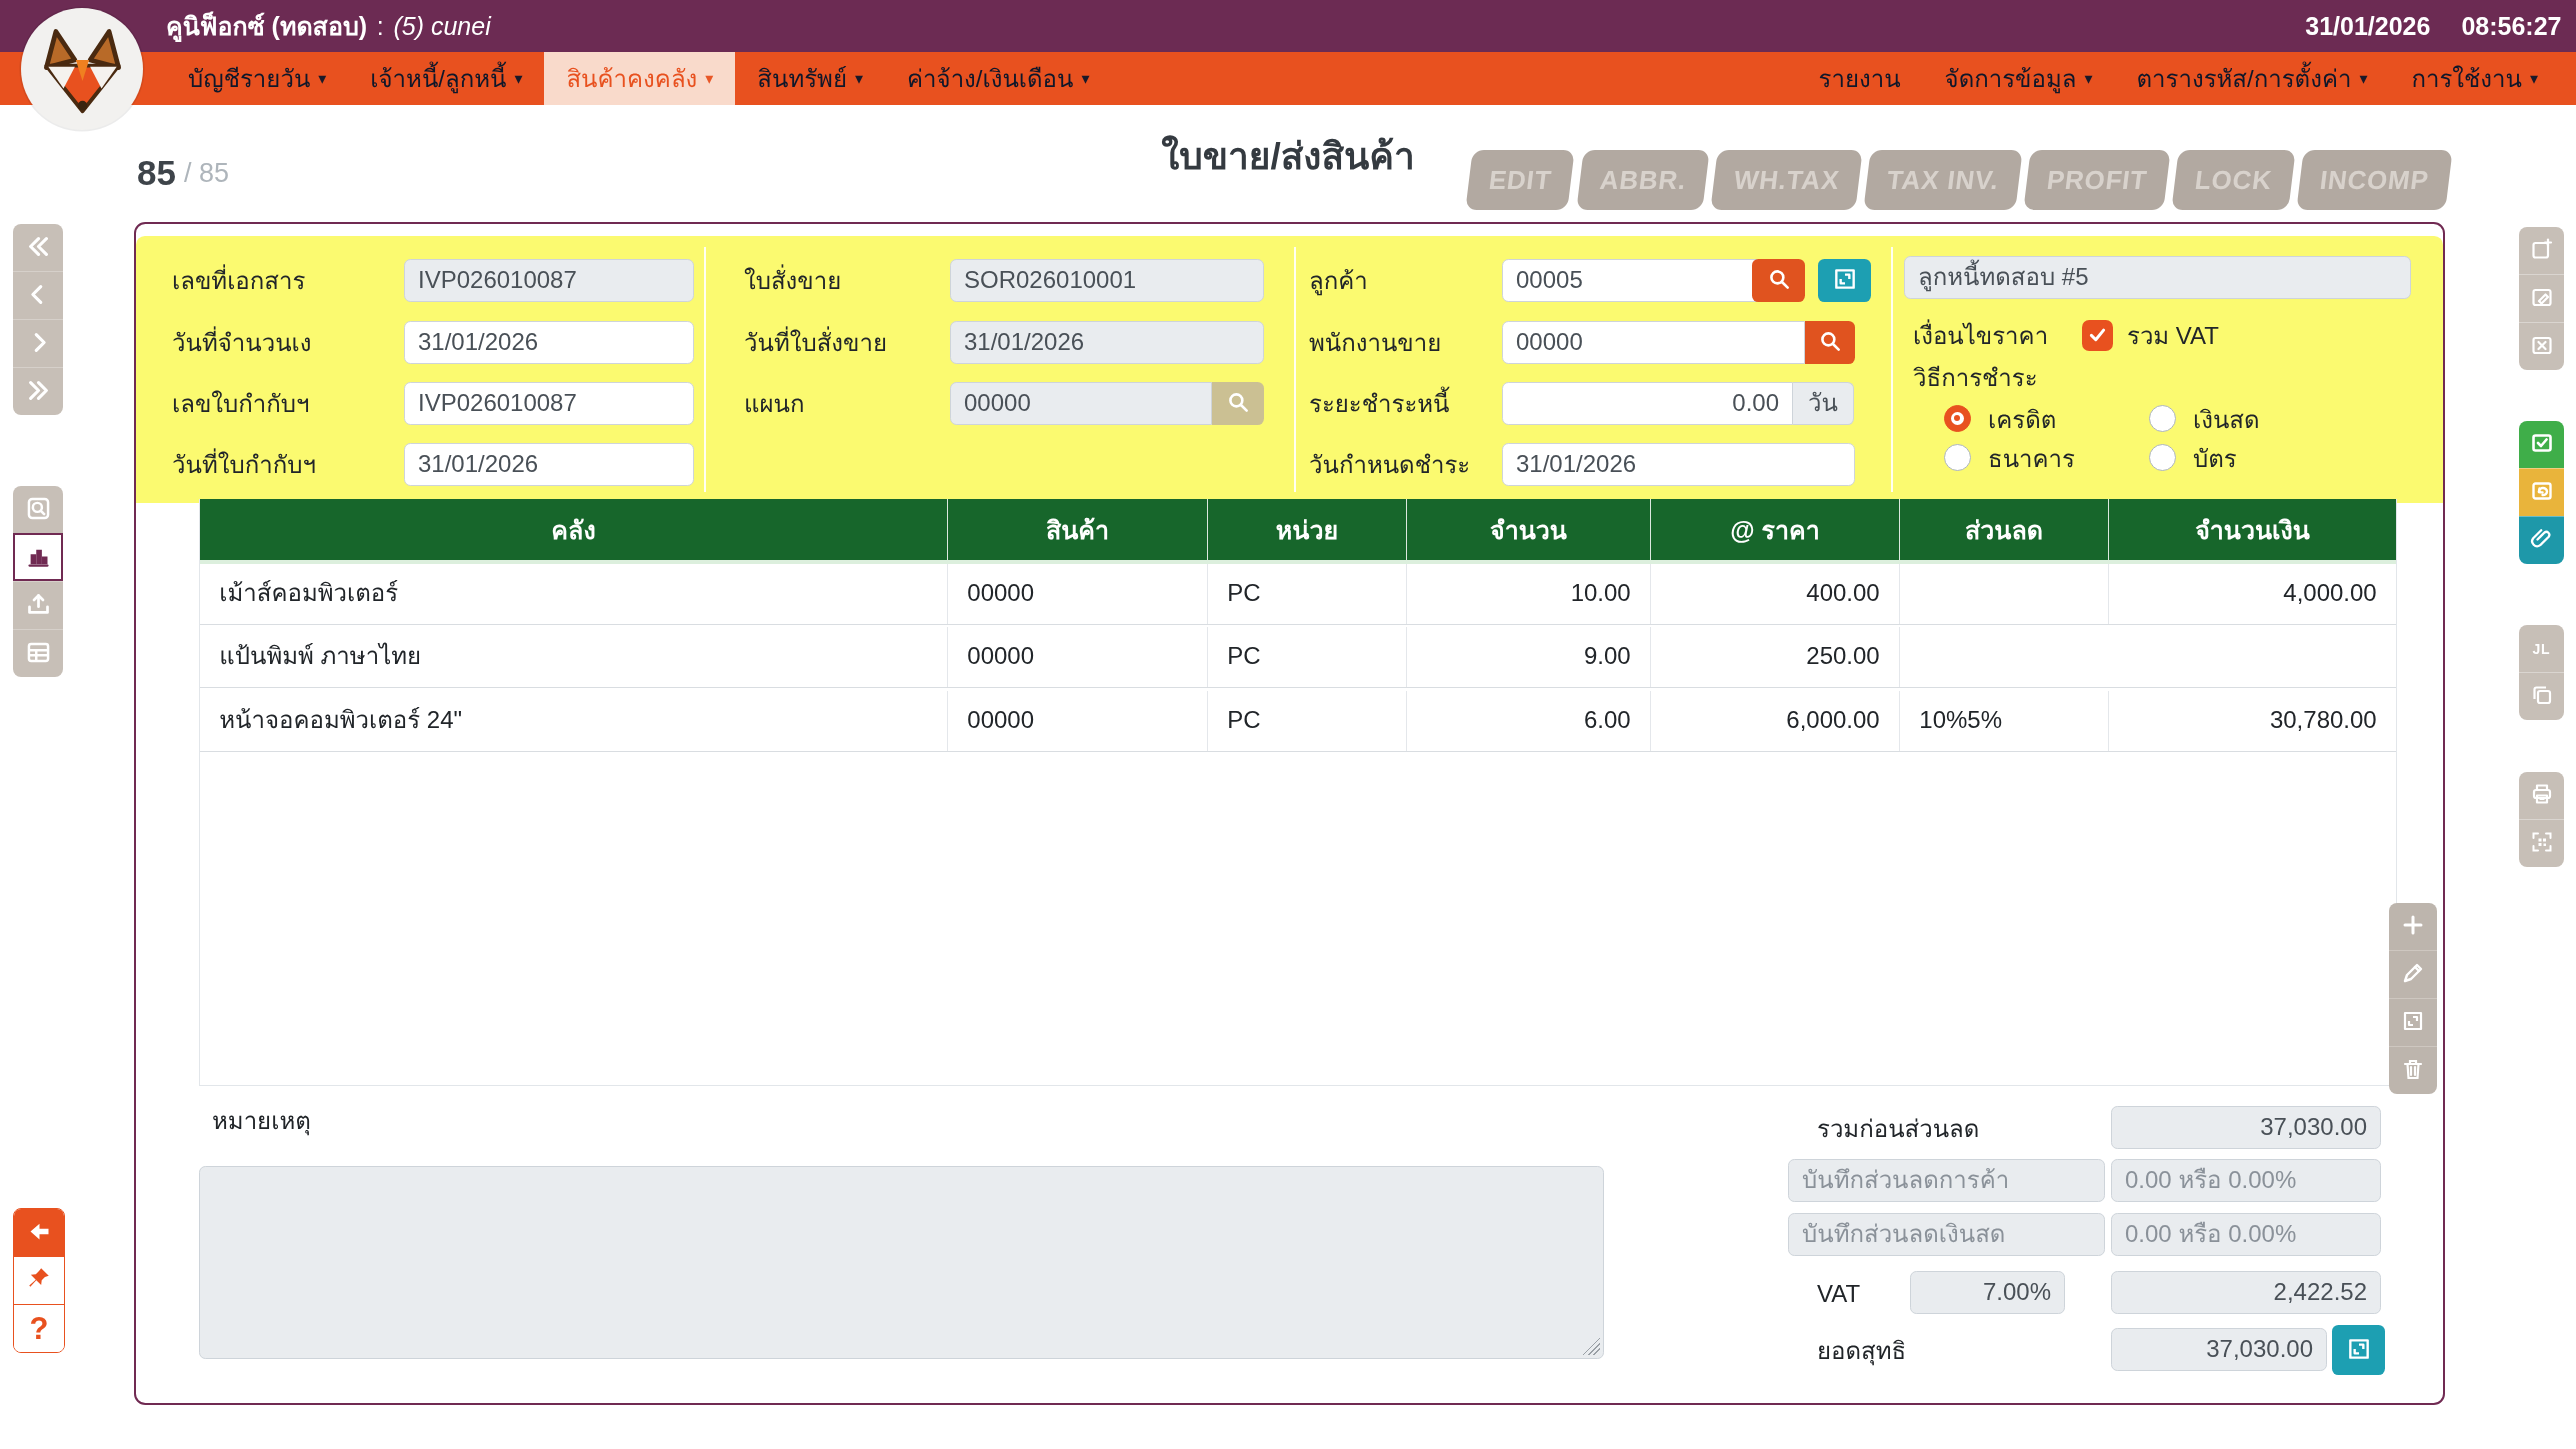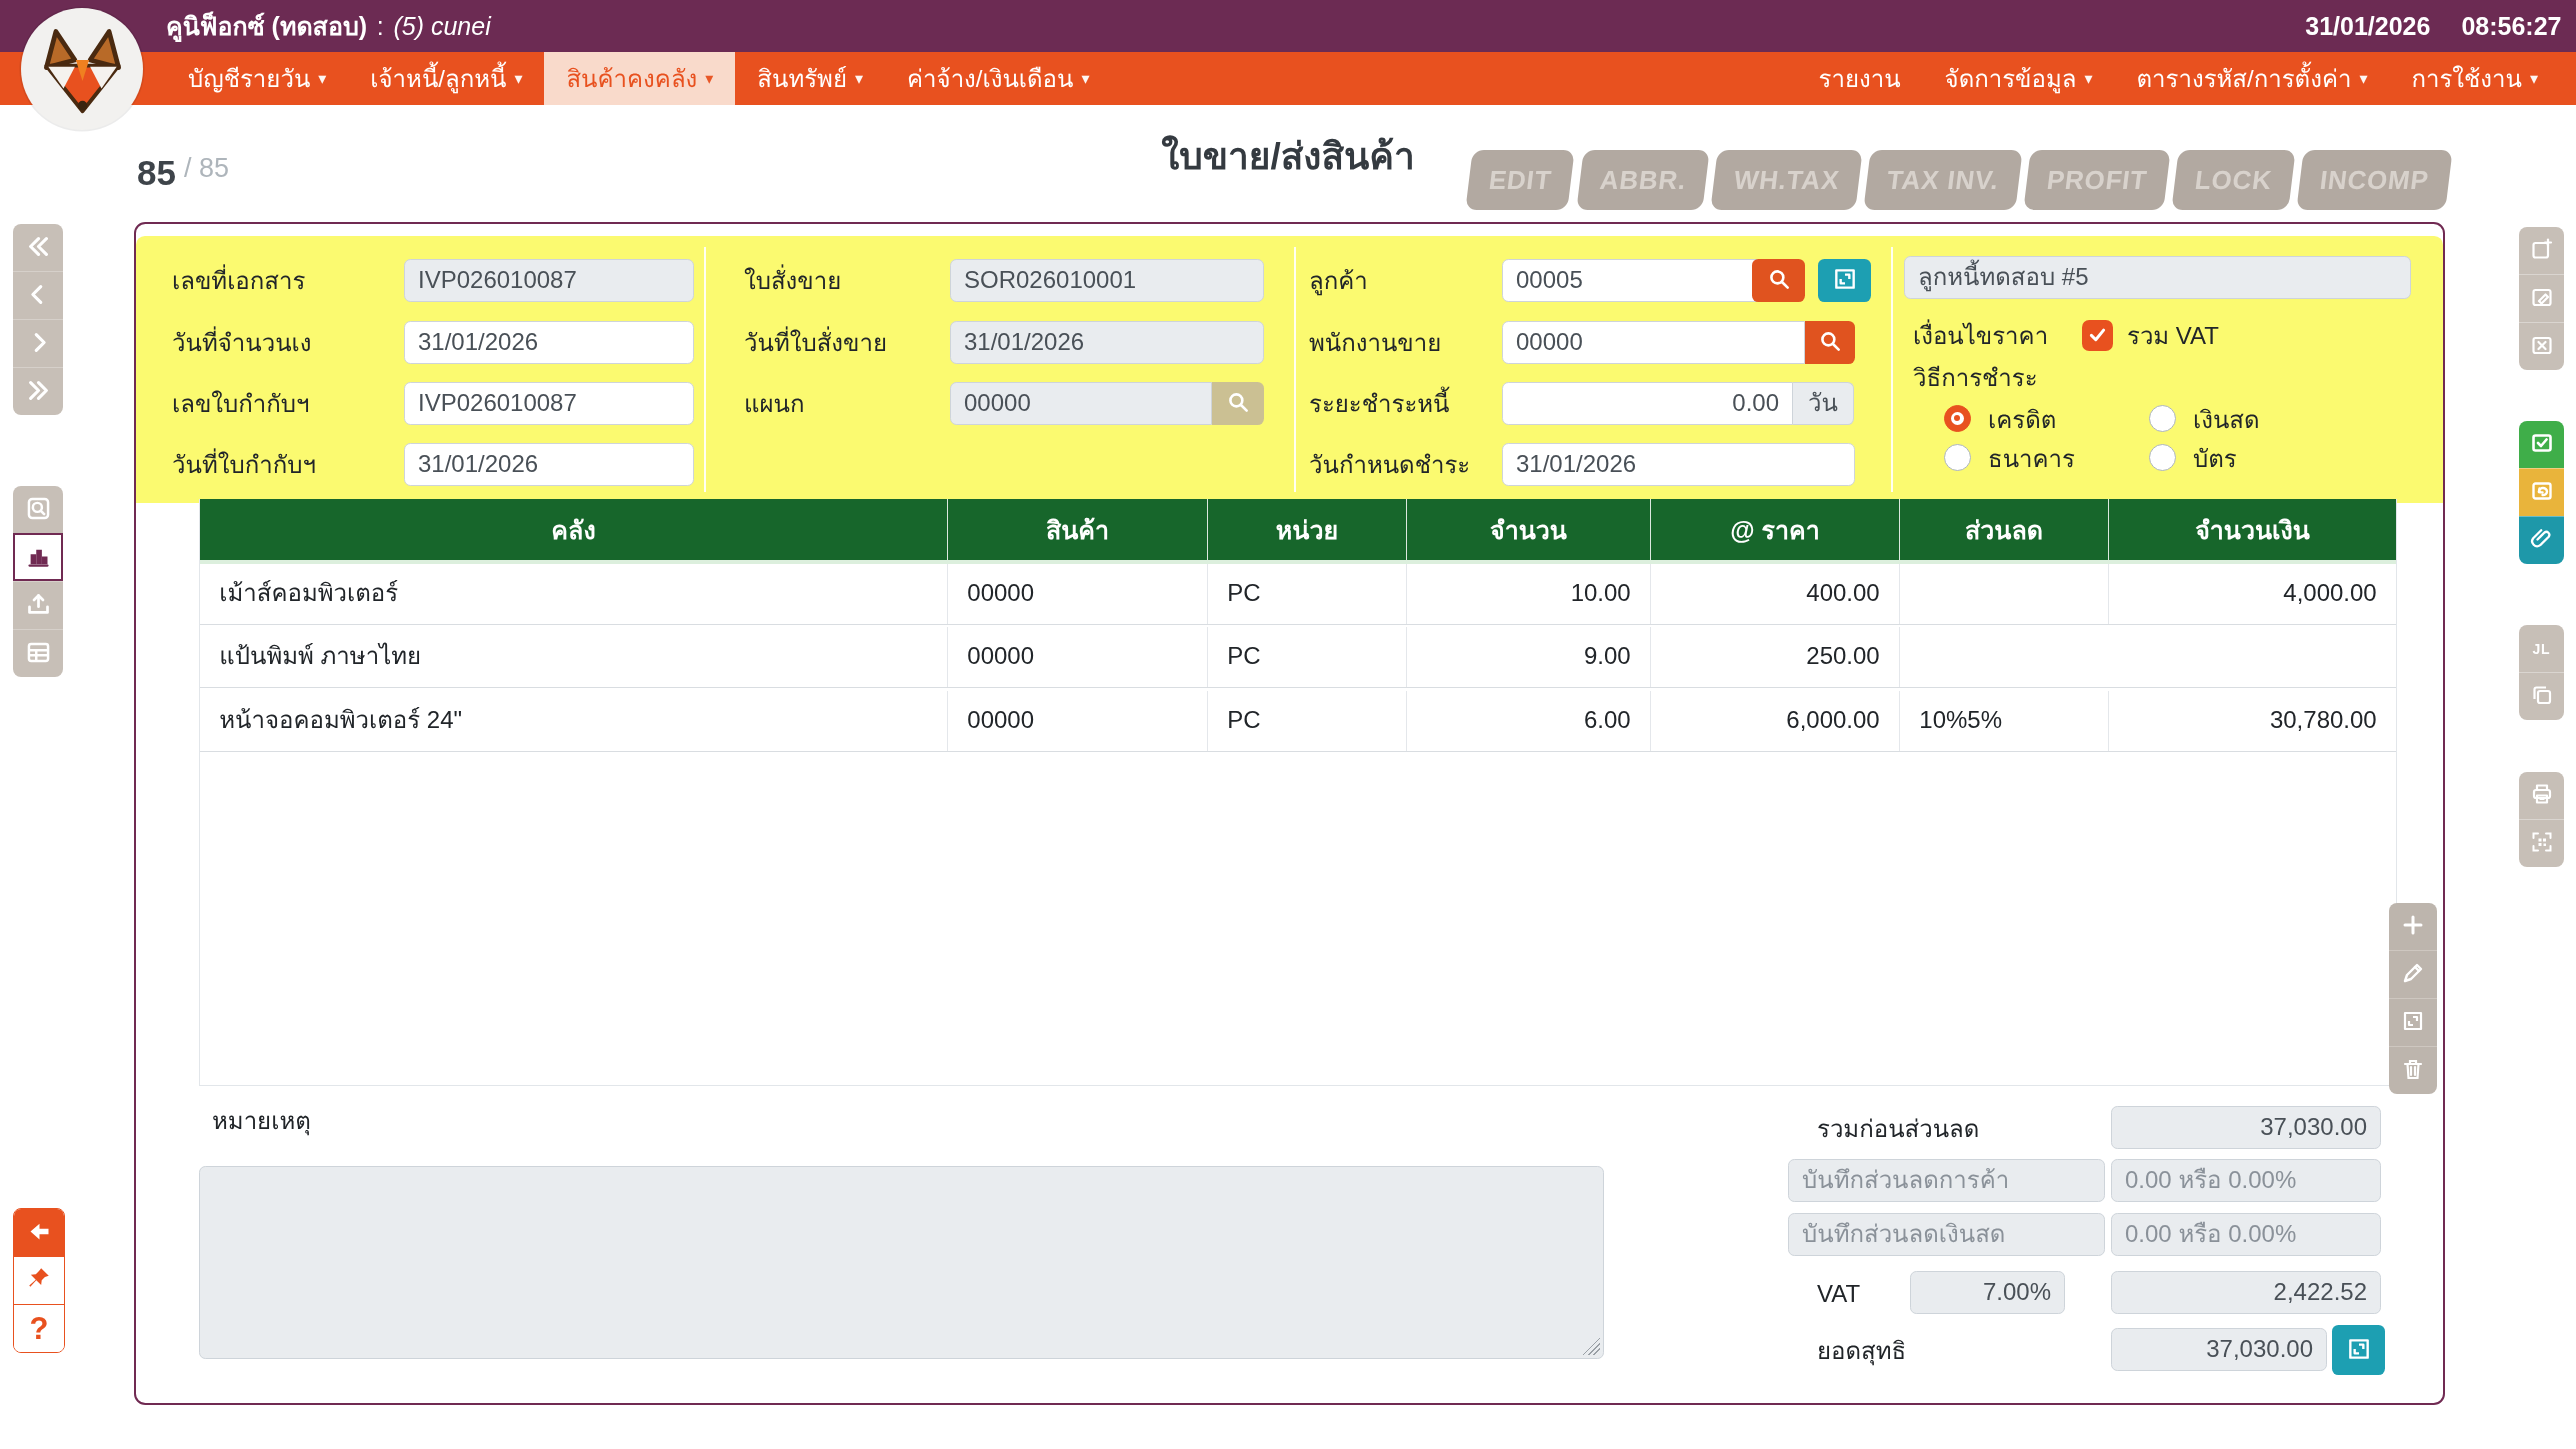--- a/index.html
+++ b/index.html
@@ -7,27 +7,27 @@
   #app{position:absolute;inset:0;background:#fff;}
 
   
   .topbar{position:absolute;left:0;top:0;width:2576px;height:52px;background:#6C2B53;}
   .menubar{position:absolute;left:0;top:52px;width:2576px;height:53px;background:#E8511F;display:flex;align-items:stretch;padding-left:166px;box-sizing:border-box;}
   .logo{position:absolute;left:21px;top:8px;width:122px;height:122px;border-radius:50%;background:#F2F1EF;z-index:30;display:flex;align-items:center;justify-content:center;box-shadow:0 0 0 1.6px rgba(0,0,0,.08);}
   .apptitle{position:absolute;left:166px;top:0;height:52px;display:flex;align-items:center;gap:9.7px;color:#fff;font-size:25px;}
   .apptitle .b{font-weight:bold;}
   .apptitle .em{font-style:italic;font-weight:300;}
   .clock{position:absolute;right:14.5px;top:0;height:52px;display:flex;align-items:center;gap:31px;color:#fff;font-size:25px;font-weight:bold;}
-  .mi{display:flex;align-items:center;gap:8px;padding:0 22px;color:#ffffff;font-size:24px;white-space:nowrap;cursor:pointer;}
+  .mi{display:flex;align-items:center;gap:8px;padding:0 22px;color:#0f172a;font-size:24px;white-space:nowrap;cursor:pointer;}
   .mi .caret{font-size:16px;opacity:.95;}
   .mi.active{background:#F9DACB;color:#E8511F;}
   .menu-right{margin-left:auto;display:flex;padding-right:16px;}
 
   
-  .recnav{position:absolute;left:137px;top:153px;display:flex;align-items:flex-start;gap:8px;}
+  .recnav{position:absolute;left:137px;top:153px;display:flex;align-items:center;gap:8px;}
   .recnav .cur{font-size:35px;font-weight:bold;color:#3E444A;}
   .recnav .tot{font-size:27px;color:#AEB5BB;}
   .pagetitle{position:absolute;left:0;top:126px;width:2576px;text-align:center;font-size:37px;font-weight:bold;color:#343A40;}
   .statusrow{position:absolute;top:150px;right:127px;display:flex;gap:8px;}
   .stbtn{height:60px;line-height:60px;padding:0 20px;background:#B2A9A1;color:#D8D2CC;font-weight:bold;font-size:26px;border-radius:11.3px;transform:skewX(-7deg);letter-spacing:0.8px;}
 
   
   .formbox{position:absolute;left:134px;top:222px;width:2311px;height:1183px;border:2.4px solid #702A52;border-radius:11.3px;background:#fff;box-sizing:border-box;}
   .yellow{position:absolute;left:0;top:12px;width:100%;height:267px;background:#FBFA70;border-radius:8.9px 8.9px 0 0;}
   .vdiv{position:absolute;top:11.3px;height:245px;width:2.4px;background:rgba(255,255,255,.9);}

